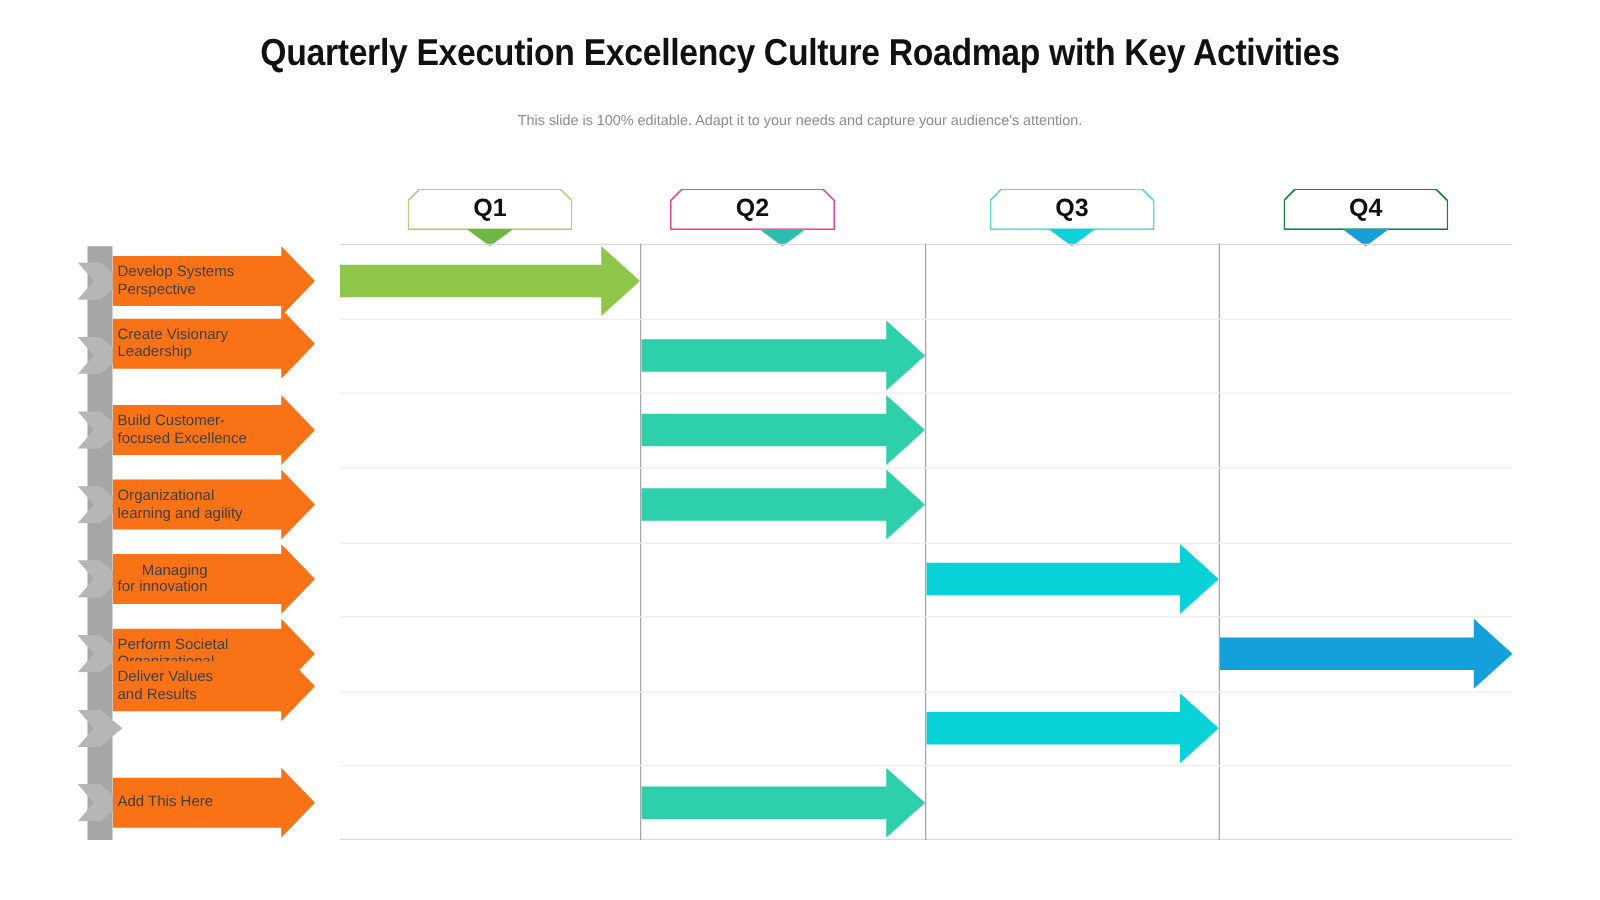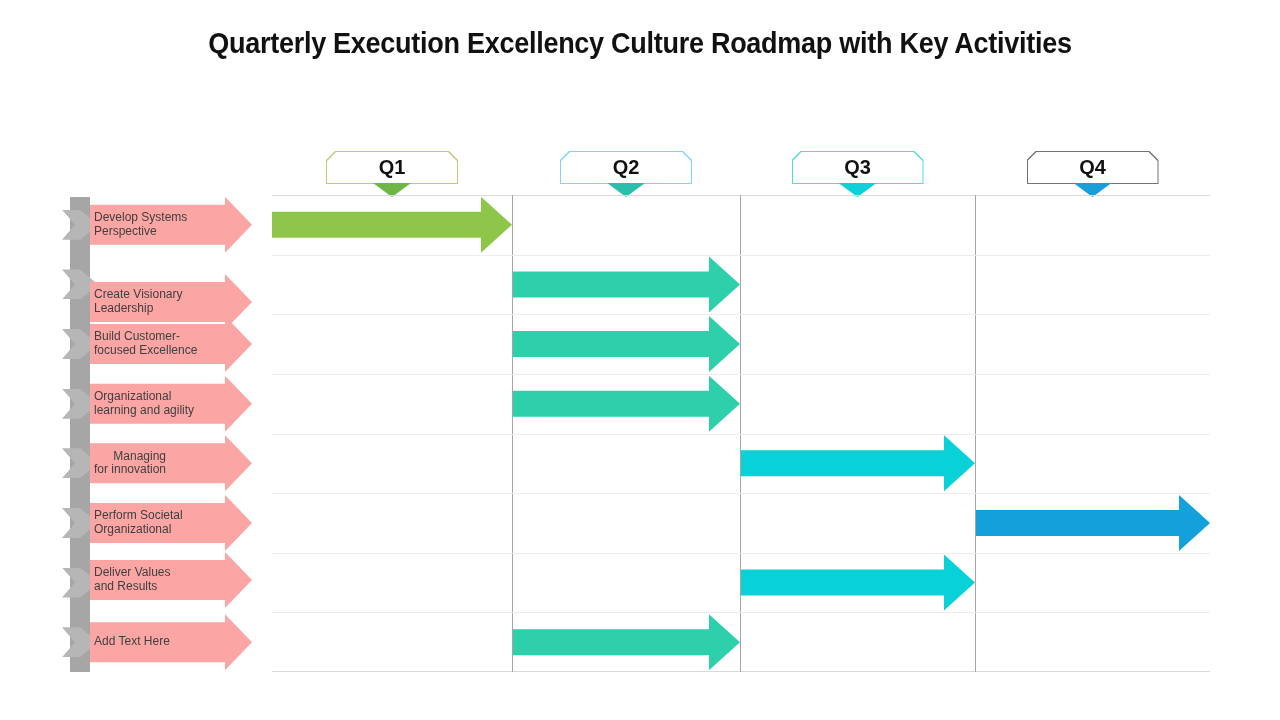--- a/index.html
+++ b/index.html
@@ -24,49 +24,50 @@
     font-size:20px;font-weight:700;color:#111;
   }
   .qtri{position:absolute;top:183px;width:38px;height:14px;clip-path:polygon(0 0,100% 0,50% 100%);}
   .grid-frame{position:absolute;left:272px;top:195px;width:938px;height:477px;
     border-top:1px solid #d9d9d9;border-bottom:1px solid #d9d9d9;box-sizing:border-box;}
   .vline{position:absolute;top:195px;width:1px;height:477px;background:#a6a6a6;}
   .hline{position:absolute;left:272px;width:938px;height:1px;background:#ededed;}
   .side-rail{position:absolute;left:70px;top:197px;width:20px;height:475px;background:#a6a6a6;}
   .chev{position:absolute;left:62px;width:36px;height:30px;background:#b6b6b6;
     clip-path:polygon(0 0,18px 0,36px 15px,18px 30px,0 30px,13px 15px);}
-  .label-arrow{position:absolute;left:90px;width:162px;height:56px;background:#fca5a5;
+  .label-arrow{position:absolute;left:90px;width:162px;height:56px;background:#f97316;
     clip-path:polygon(0 8px,135px 8px,135px 0,162px 28px,135px 56px,135px 48px,0 48px);text-decoration:underline;}
   .label-text{
     position:absolute;left:4px;top:0;bottom:0;right:28px;
     display:flex;align-items:center;
     font-size:12px;line-height:1.15;color:#404040;white-space:pre-line;
   }
   .tarrow{position:absolute;height:56px;}
 </style>
 </head>
 <body>
 
 <div class="slide">
   <div class="title">Quarterly Execution Excellency Culture Roadmap with Key Activities</div>
+  <div class="subtitle">This slide is 100% editable. Adapt it to your needs and capture your audience's attention.</div>
 
   <div id="headers">
       <div class="qtab-outer" style="left: 326px; background: rgb(184, 205, 124); clip-path: polygon(9px 0px, calc(100% - 9px) 0px, 100% 9px, 100% 100%, 0px 100%, 0px 9px);">
         <div class="qtab-inner" style="clip-path: polygon(9px 0px, calc(100% - 9px) 0px, 100% 9px, 100% 100%, 0px 100%, 0px 9px);">Q1</div>
       </div>
       <div class="qtri" style="left: 373px; background: rgb(111, 183, 68);"></div>
-      <div class="qtab-outer" style="left: 560px; background: #7dd3fc; clip-path: polygon(9px 0px, calc(100% - 9px) 0px, 100% 9px, 100% 100%, 0px 100%, 0px 9px);">
+      <div class="qtab-outer" style="left: 536px; background: #ec4899; clip-path: polygon(9px 0px, calc(100% - 9px) 0px, 100% 9px, 100% 100%, 0px 100%, 0px 9px);">
         <div class="qtab-inner" style="clip-path: polygon(9px 0px, calc(100% - 9px) 0px, 100% 9px, 100% 100%, 0px 100%, 0px 9px);">Q2</div>
       </div>
       <div class="qtri" style="left: 607px; background: rgb(42, 191, 173);"></div>
       <div class="qtab-outer" style="left: 791.5px; background: rgb(85, 216, 222); clip-path: polygon(9px 0px, calc(100% - 9px) 0px, 100% 9px, 100% 100%, 0px 100%, 0px 9px);">
         <div class="qtab-inner" style="clip-path: polygon(9px 0px, calc(100% - 9px) 0px, 100% 9px, 100% 100%, 0px 100%, 0px 9px);">Q3</div>
       </div>
       <div class="qtri" style="left: 838.5px; background: rgb(14, 208, 216);"></div>
-      <div class="qtab-outer" style="left: 1026.5px; background: #737373; clip-path: polygon(9px 0px, calc(100% - 9px) 0px, 100% 9px, 100% 100%, 0px 100%, 0px 9px);">
+      <div class="qtab-outer" style="left: 1026.5px; background: #15803d; clip-path: polygon(9px 0px, calc(100% - 9px) 0px, 100% 9px, 100% 100%, 0px 100%, 0px 9px);">
         <div class="qtab-inner" style="clip-path: polygon(9px 0px, calc(100% - 9px) 0px, 100% 9px, 100% 100%, 0px 100%, 0px 9px);">Q4</div>
       </div>
       <div class="qtri" style="left: 1073.5px; background: rgb(24, 159, 217);"></div>
     </div>
   <div id="grid">
       <div class="grid-frame"></div>
       <div class="vline" style="left: 512px;"></div>
       <div class="vline" style="left: 740px;"></div>
       <div class="vline" style="left: 975px;"></div>
       <div class="hline" style="top: 254.625px;"></div>
@@ -78,21 +79,21 @@
       <div class="hline" style="top: 612.375px;"></div>
     </div>
   <div id="labels">
       <div class="side-rail"></div>
       <div class="chev" style="top: 209.812px;"></div>
       <div class="label-arrow" style="top: 196.812px;">
         <div class="label-text">Develop Systems
 Perspective</div>
       </div>
       <div class="chev" style="top: 269.438px;"></div>
-      <div class="label-arrow" style="top: 274px;">
+      <div class="label-arrow" style="top: 247px;">
         <div class="label-text">Create Visionary
 Leadership</div>
       </div>
       <div class="chev" style="top: 329.062px;"></div>
       <div class="label-arrow" style="top: 316.062px;">
         <div class="label-text">Build Customer-
 focused Excellence</div>
       </div>
       <div class="chev" style="top: 388.688px;"></div>
       <div class="label-arrow" style="top: 375.688px;">
@@ -103,27 +104,27 @@
       <div class="label-arrow" style="top: 435.312px; text-align: right;">
         <div class="label-text">Managing
 for innovation</div>
       </div>
       <div class="chev" style="top: 507.938px;"></div>
       <div class="label-arrow" style="top: 494.938px;">
         <div class="label-text">Perform Societal
 Organizational</div>
       </div>
       <div class="chev" style="top: 567.562px;"></div>
-      <div class="label-arrow" style="top: 552px;">
+      <div class="label-arrow" style="top: 521px;">
         <div class="label-text">Deliver Values
 and Results</div>
       </div>
       <div class="chev" style="top: 627.188px;"></div>
       <div class="label-arrow" style="top: 614.188px;">
-        <div class="label-text">Add Text Here</div>
+        <div class="label-text">Add This Here</div>
       </div>
     </div>
   <div id="arrows">
       <div class="tarrow" style="left: 272px; top: 196.812px; width: 240px; background: rgb(141, 198, 73); clip-path: polygon(0px 15px, 209px 15px, 209px 0px, 240px 28px, 209px 56px, 209px 41px, 0px 41px);"></div>
       <div class="tarrow" style="left: 513px; top: 256.438px; width: 227px; background: rgb(46, 208, 172); clip-path: polygon(0px 15px, 196px 15px, 196px 0px, 227px 28px, 196px 56px, 196px 41px, 0px 41px);"></div>
       <div class="tarrow" style="left: 513px; top: 316.062px; width: 227px; background: rgb(46, 208, 172); clip-path: polygon(0px 15px, 196px 15px, 196px 0px, 227px 28px, 196px 56px, 196px 41px, 0px 41px);"></div>
       <div class="tarrow" style="left: 513px; top: 375.688px; width: 227px; background: rgb(46, 208, 172); clip-path: polygon(0px 15px, 196px 15px, 196px 0px, 227px 28px, 196px 56px, 196px 41px, 0px 41px);"></div>
       <div class="tarrow" style="left: 741px; top: 435.312px; width: 234px; background: rgb(9, 209, 216); clip-path: polygon(0px 15px, 203px 15px, 203px 0px, 234px 28px, 203px 56px, 203px 41px, 0px 41px);"></div>
       <div class="tarrow" style="left: 976px; top: 494.938px; width: 234px; background: rgb(20, 160, 219); clip-path: polygon(0px 15px, 203px 15px, 203px 0px, 234px 28px, 203px 56px, 203px 41px, 0px 41px);"></div>
       <div class="tarrow" style="left: 741px; top: 554.562px; width: 234px; background: rgb(9, 209, 216); clip-path: polygon(0px 15px, 203px 15px, 203px 0px, 234px 28px, 203px 56px, 203px 41px, 0px 41px);"></div>

